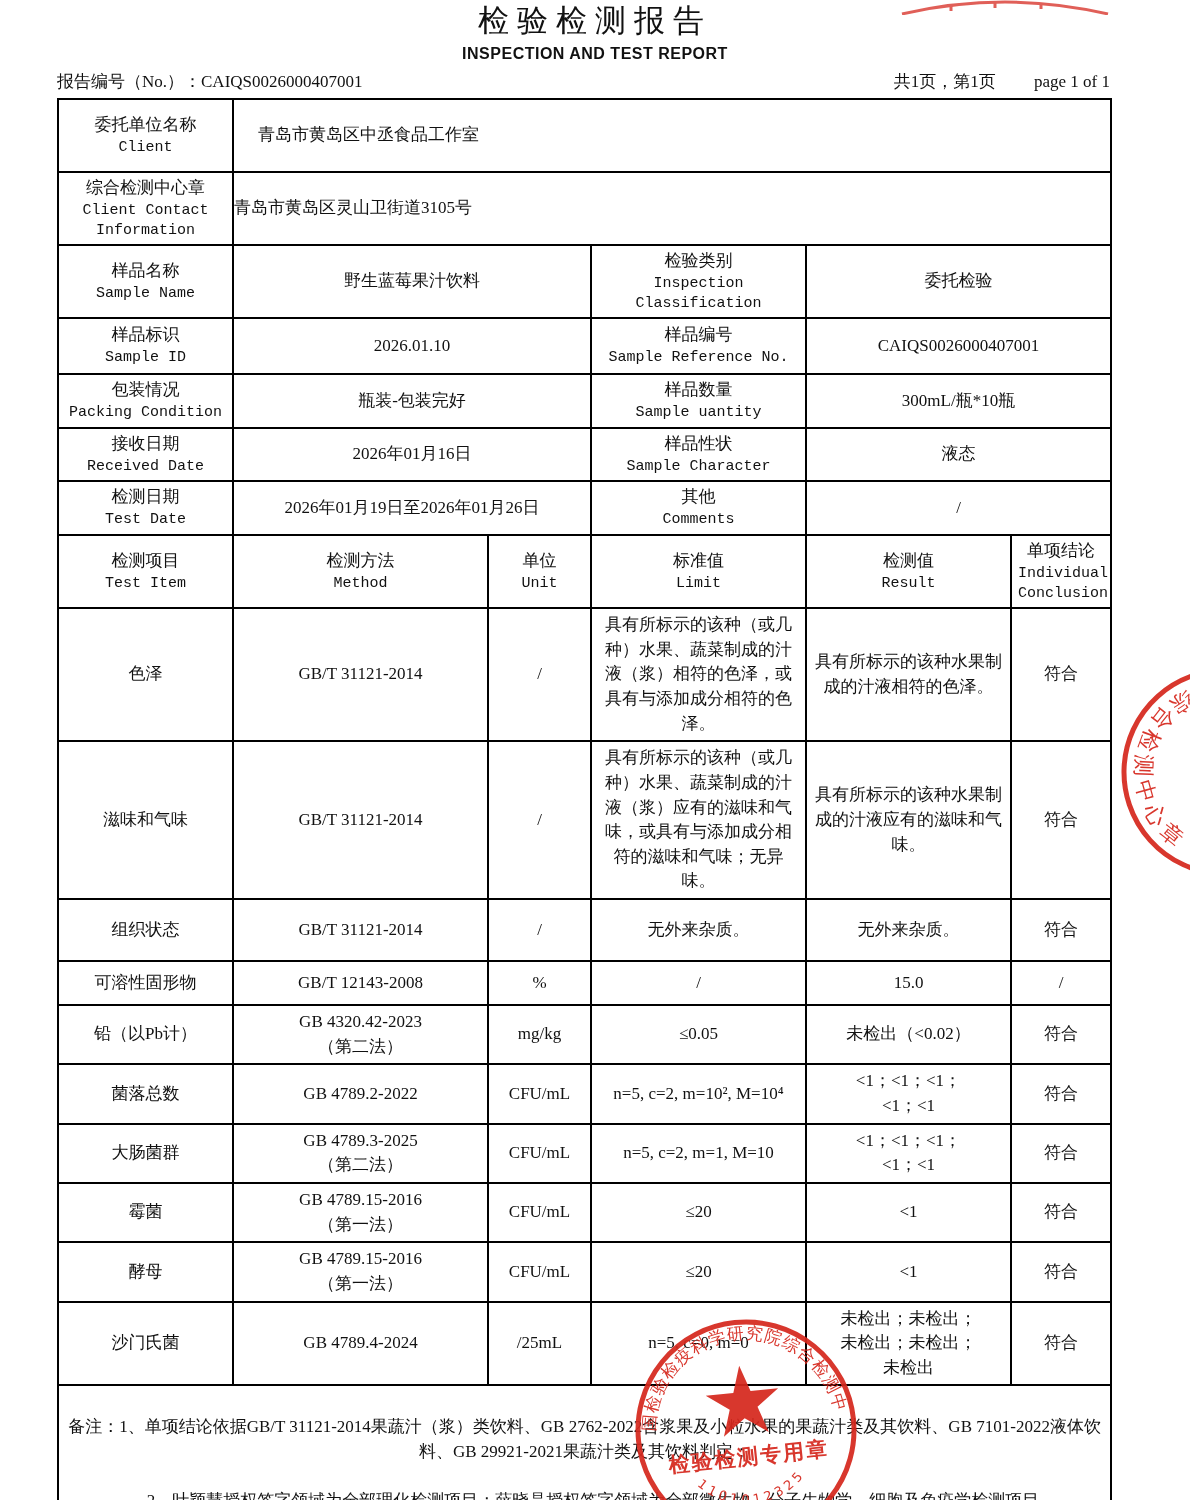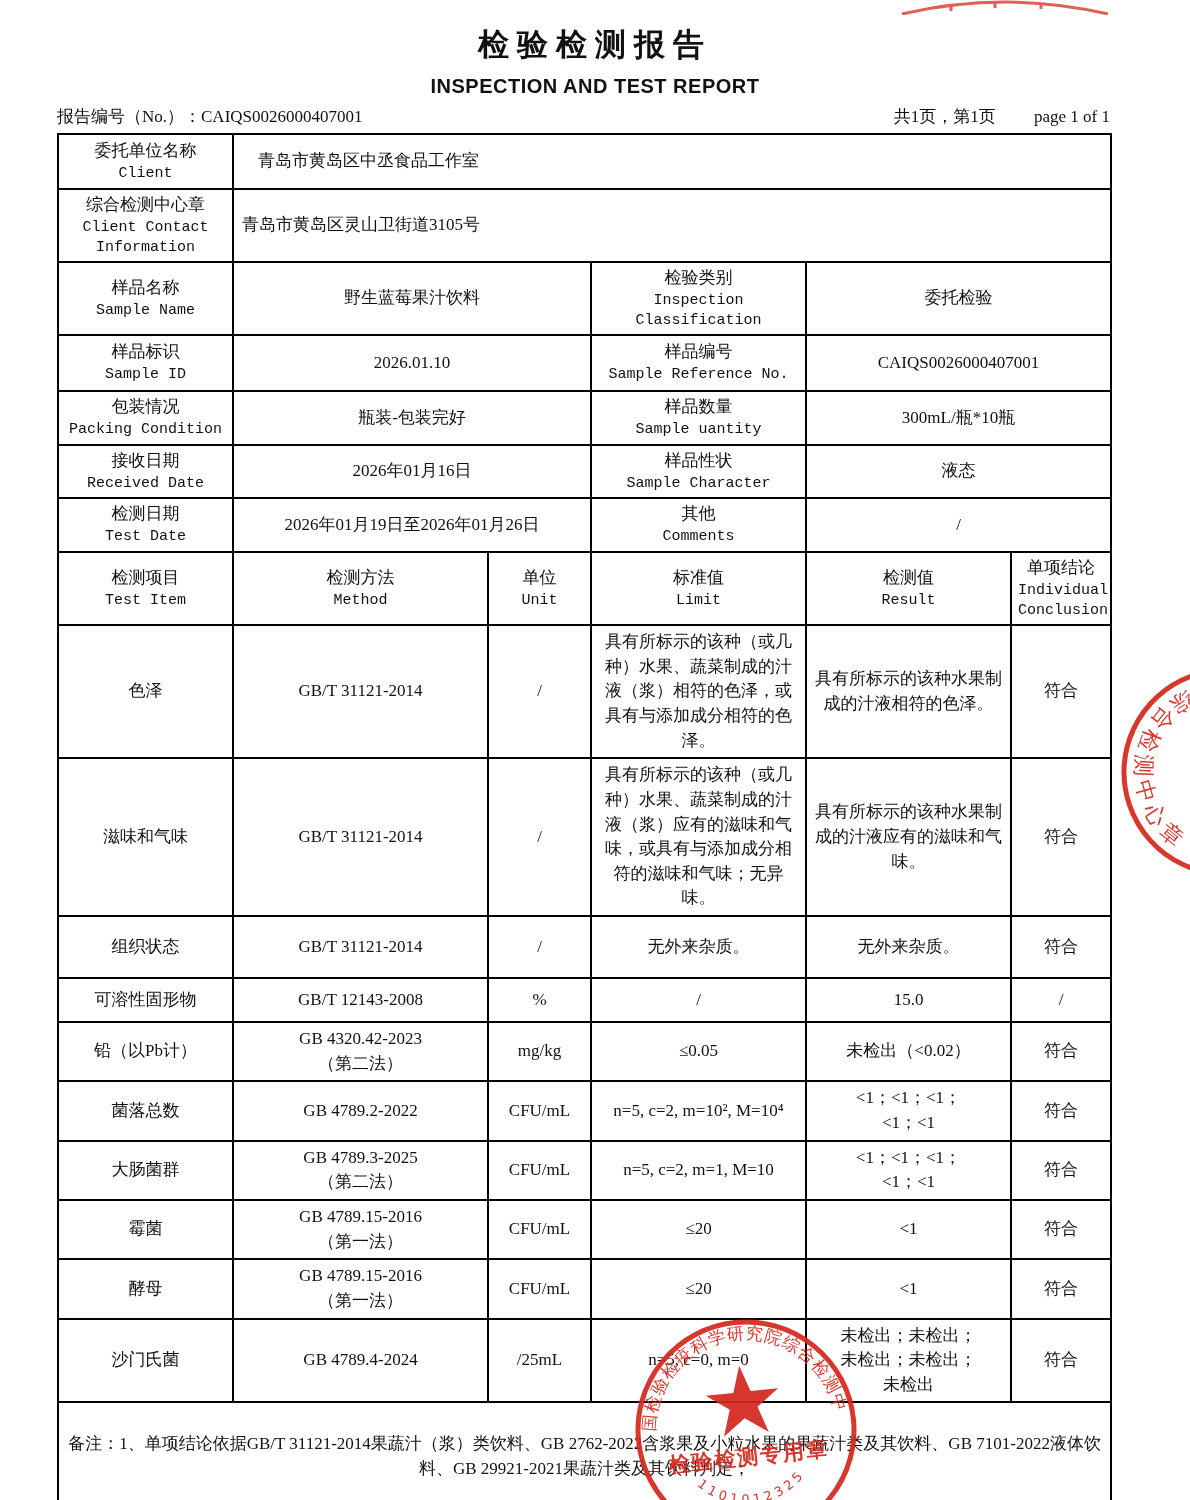--- a/index.html
+++ b/index.html
@@ -1,22 +1,22 @@
 <!DOCTYPE html>
 <html><head>
 <meta charset="utf-8">
 <style>
   html,body{margin:0;padding:0;}
   body{
     width:1190px;height:1500px;position:relative;overflow:hidden;
     background:#ffffff;color:#111;
     font-family:"Liberation Serif","DejaVu Serif",serif;
   }
-  .title-zh{text-align:center;font-size:31px;font-weight:700;letter-spacing:8px;padding-top:24px;}
-  .title-en{text-align:center;font-size:20px;font-weight:700;letter-spacing:.5px;margin-top:9px;
+  .title-zh{text-align:center;font-size:31px;font-weight:400;letter-spacing:8px;padding-top:0;}
+  .title-en{text-align:center;font-size:16px;font-weight:700;letter-spacing:.5px;margin-top:3px;
     font-family:"Liberation Sans","DejaVu Sans",sans-serif;}
   .meta{width:1053px;margin:7px 0 5px 57px;display:flex;justify-content:space-between;align-items:center;font-size:17px;}
   .meta .right span{margin-left:34px;}
   table.grid{border-collapse:collapse;table-layout:fixed;margin-left:57px;width:1053px;}
   table.grid td{border:2px solid #000;padding:4px 6px;text-align:center;vertical-align:middle;
     font-size:17px;white-space:pre-line;line-height:1.45;}
   td .en{font-family:Liberation Mono, monospace;font-size:15px;line-height:1.3;margin-top:2px;}
   td .zh{font-size:17px;line-height:1.3;}
   td.method-cell{font-size:16px;}
   td.limit-long{text-align:left;padding:8px 10px;line-height:1.6;}
@@ -47,27 +47,27 @@
   <colgroup>
     <col style="width:175px">
       <col style="width:255px">
       <col style="width:103px">
     <col style="width:215px">
       <col style="width:205px">
       <col style="width:100px">
   </colgroup>
 
   <tbody>
-      <tr style="height:55px">
+      <tr style="height:73px">
     <td><div class="zh">委托单位名称</div><div class="en">Client</div></td>
     <td colspan="5" style="text-align:left;padding-left:24px">青岛市黄岛区中丞食品工作室</td>
   </tr>
   <tr style="height:72px">
     <td><div class="zh">综合检测中心章</div><div class="en">Client Contact Information</div></td>
-    <td colspan="5" style="text-align:left;padding-left:8px">青岛市黄岛区灵山卫街道3105号</td>
+    <td colspan="5" style="text-align:left;padding-left:0">青岛市黄岛区灵山卫街道3105号</td>
   </tr>
   <tr style="height:56px">
     <td><div class="zh">样品名称</div><div class="en">Sample Name</div></td>
     <td colspan="2">野生蓝莓果汁饮料</td>
     <td><div class="zh">检验类别</div><div class="en">Inspection Classification</div></td>
     <td colspan="2">委托检验</td>
   </tr>
   <tr style="height:56px">
     <td><div class="zh">样品标识</div><div class="en">Sample ID</div></td>
     <td colspan="2">2026.01.10</td>

